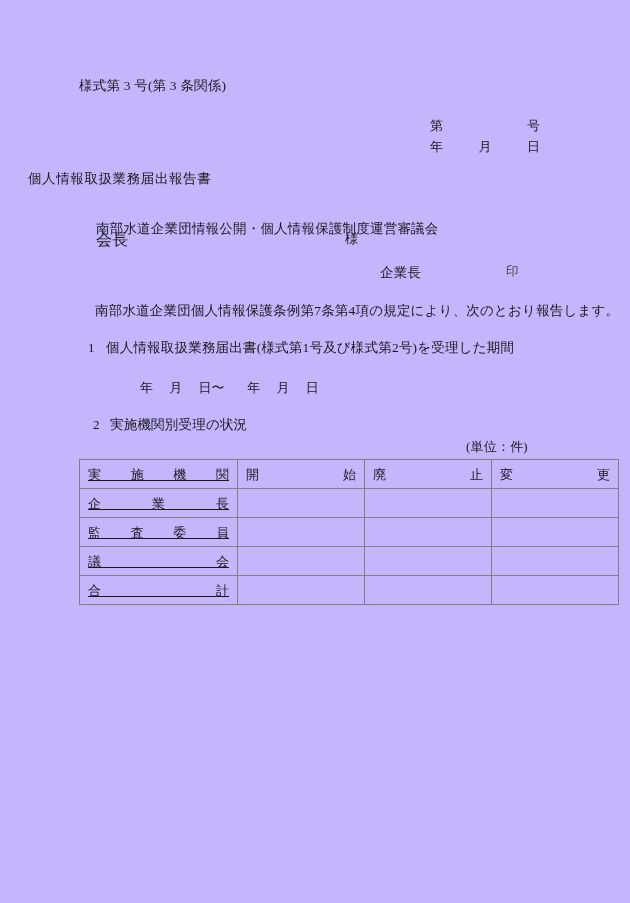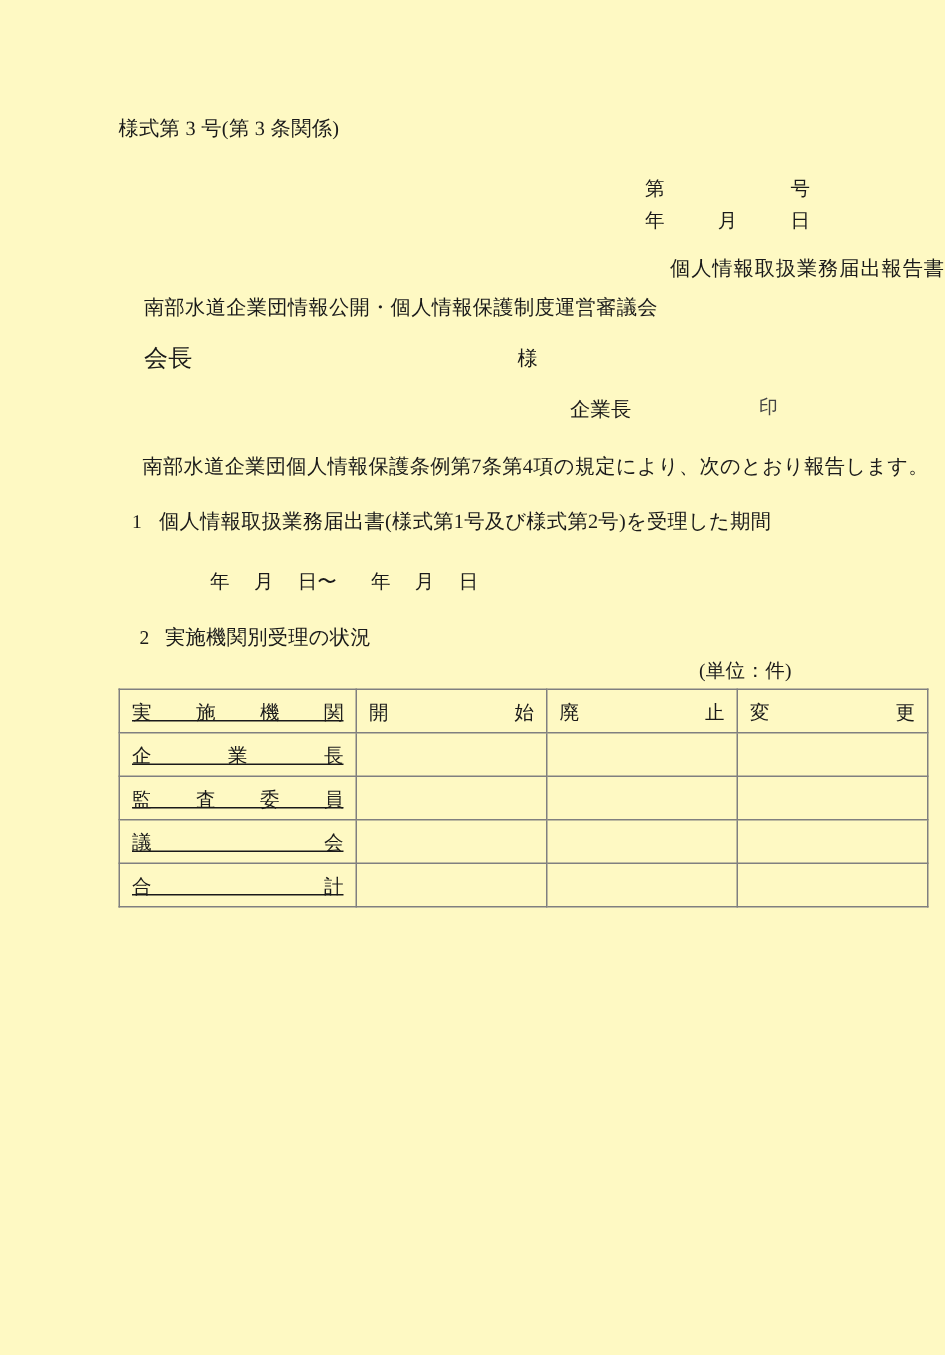--- a/index.html
+++ b/index.html
@@ -7,21 +7,21 @@
     padding: 0;
     background: #f3f3f3;
   }
   body {
     font-family: "Liberation Serif", "DejaVu Serif", serif;
   }
   .page {
     position: relative;
     width: 630px;
     height: 903px;
-    background: #fef9c3;
+    background: #c4b5fd;
     overflow: hidden;
     color: #1a1a1a;
     font-size: 13px;
     line-height: 1;
   }
 
   
   .t {
     position: absolute;
     white-space: pre;
@@ -48,30 +48,30 @@
   .docno-row.r1 { top: 119px; }
   .docno-row.r2 { top: 140px; }
   .docno-row.r2 .seg { }
 
   
   .doc-title {
     position: absolute;
     left: 0;
     right: 0;
     top: 172px;
-    text-align: right;
+    text-align: left;
     font-size: 13.5px;
     letter-spacing: 0.6px;
     padding-left: 28px;
   }
 
   
   .addressee-org {
     left: 96px;
-    top: 198px;
+    top: 222px;
     font-size: 13.5px;
   }
   .addressee-title {
     left: 96px;
     top: 232px;
     font-size: 16px;
   }
   .addressee-sama {
     left: 345px;
     top: 232px;

